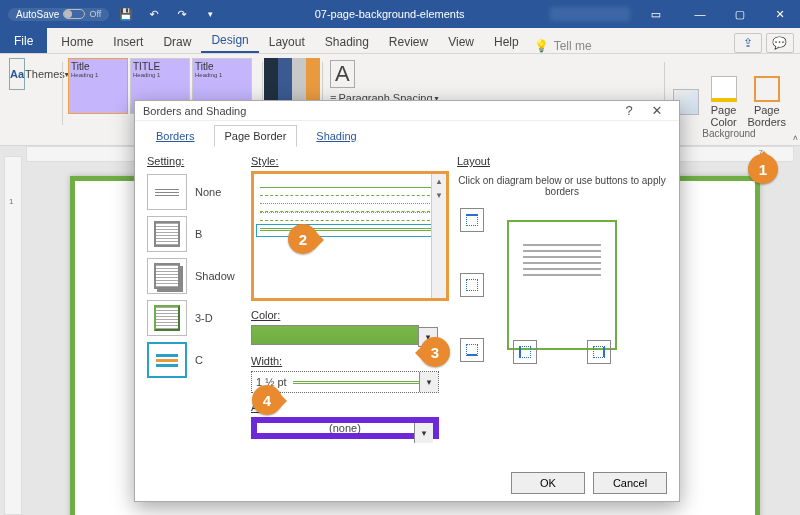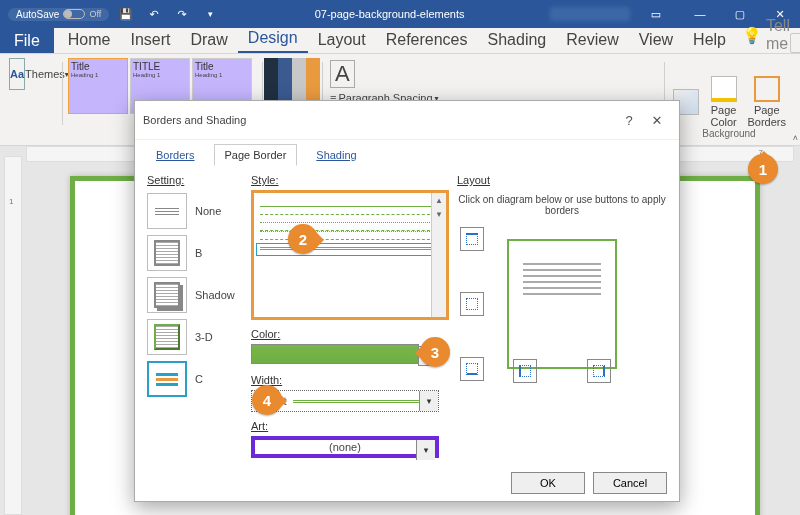--- a/index.html
+++ b/index.html
@@ -11,21 +11,21 @@
 .autosave-pill { background: rgba(255,255,255,0.1); border-radius: 10px; padding: 1px 8px; display: flex; align-items: center; gap: 4px; font-size: 10px;}
 .autosave-pill .toggle { width: 22px; height: 10px; border: 1px solid #bbb; border-radius: 5px; position: relative;}
 .autosave-pill .toggle::after { content:""; width:8px;height:8px;border-radius:50%;background:#bbb;position:absolute;left:0;top:0;}
 .qat-btn { width: 22px; height: 22px; display:flex;align-items:center;justify-content:center; color:#fff; }
 .titlebar .title { flex:1; text-align:center; }
 .titlebar .user-blur { width:80px; height:14px; background:#3d67a6; filter: blur(2px); border-radius:2px; margin-right:6px;}
 .win-btn { width:40px; height:28px; display:flex;align-items:center;justify-content:center; color:#fff;}
 .win-btns { display:flex; margin-left:4px;}
 
 
-.tabrow { height: 26px; background:#f3f2f1; border-bottom:1px solid #d6d6d6; display:flex; align-items:flex-end; font-size:16px; color:#444;}
+.tabrow { height: 26px; background:#f3f2f1; border-bottom:1px solid #d6d6d6; display:flex; align-items:flex-end; font-size:12px; color:#444;}
 .tabrow .file { background:#2b579a; color:#fff; padding:4px 14px; height:25px; display:flex;align-items:center; margin-right:4px;}
 .tab { padding: 4px 10px; cursor:pointer;}
 .tab.active { border-bottom: 2px solid #2b579a; color:#2b579a;}
 .tellme { display:flex; align-items:center; gap:4px; color:#888; margin-left:6px;}
 .tabrow .right-icons { margin-left:auto; display:flex; gap:4px; padding-right:6px;}
 .right-icons .smallbtn { width:28px;height:20px;border:1px solid #c8c8c8;border-radius:2px;display:flex;align-items:center;justify-content:center;color:#2b579a;}
 
 
 .ribbon { height: 92px; background:#f3f2f1; border-bottom:1px solid #d6d6d6; display:flex; padding:4px 6px; font-size:11px; color:#444; position:relative;}
 .rgroup { display:flex; flex-direction:column; align-items:center; justify-content:flex-start; padding:0 6px; position:relative;}
@@ -45,21 +45,21 @@
 .effects-icon{width:18px;height:18px;border:1px solid #aaa;border-radius:50%;}
 
 
 .docarea { position:absolute; top:146px;left:0;right:0;bottom:0; background:#e6e6e6; }
 .docarea .vruler{position:absolute;left:4px;top:10px;width:18px;bottom:0;background:#f5f5f5;border:1px solid #ddd;font-size:8px;color:#777;}
 .docarea .hruler{position:absolute;left:26px;right:6px;top:0;height:16px;background:#f5f5f5;border:1px solid #ddd;}
 .docpage {position:absolute; left:70px; top:30px; right:40px; bottom:-40px; background:#fff; border:5px solid #6fae45; box-shadow:0 0 6px rgba(0,0,0,.2);}
 
 
 .dialog { position:absolute; left:134px; top:100px; width:546px; height:402px; background:#fff; border:1px solid #aaa; box-shadow:0 6px 20px rgba(0,0,0,.35); font-size:11px; color:#444;}
-.dlg-title { height:39px; display:flex;align-items:center;padding:8px 8px; border-bottom:1px solid #eee;}
+.dlg-title { height:20px; display:flex;align-items:center;padding:8px 8px; border-bottom:1px solid #eee;}
 .dlg-title .filler{flex:1}
 .dlg-close,.dlg-help{width:28px;height:20px;display:flex;align-items:center;justify-content:center;color:#555;font-size:13px;}
 .dlg-tabs{display:flex;gap:8px;padding:4px 10px 0;}
 .dtab{padding:4px 10px;border:1px solid transparent;color:#2b579a;text-decoration:underline;cursor:pointer;}
 .dtab.active{border:1px solid #ccc;border-bottom:1px solid #fff;background:#fff;color:#333;text-decoration:none;}
 .dlg-body{padding:8px 12px; display:flex; gap:8px; height:312px;}
 .col{display:flex;flex-direction:column;}
 .dlg-body h6{font-weight:normal;text-decoration:underline;font-size:11px;margin-bottom:4px;color:#333;}
 .setting-item{display:flex;align-items:center;gap:8px;height:42px;}
 .setting-item .ic{width:40px;height:36px;border:1px solid #bdbdbd;display:flex;align-items:center;justify-content:center;background:#fff;}
@@ -72,21 +72,21 @@
 .ic.custom span{width:22px;border-top:3px solid #2aa0c8;margin:1px 0;}
 .style-box{width:198px;height:130px;border:3px solid #ea9a3e;background:#fff;position:relative;padding:6px 2px;overflow:hidden;}
 .style-scroll{position:absolute;right:0;top:0;bottom:0;width:15px;background:#f0f0f0;border-left:1px solid #ccc;}
 .style-scroll .up,.style-scroll .dn{height:14px;display:flex;align-items:center;justify-content:center;color:#666;font-size:9px;}
 .style-line{margin:7px 4px; }
 .color-row{width:168px;height:20px;border:1px solid #888;background:linear-gradient(#7ab648,#6fae45);position:relative;}
 .color-row::after{content:"▾";position:absolute;right:-20px;top:1px;width:18px;height:18px;border:1px solid #888;display:flex;align-items:center;justify-content:center;font-size:9px;color:#333;background:#efefef;}
 .width-row{width:188px;height:22px;border:1px dotted #666;display:flex;align-items:center;padding:0 4px;gap:6px;position:relative;background:#fff;}
 .width-row .wline{flex:1;border-top:3px double #6fae45;height:0;}
 .width-row::after{content:"▾";position:absolute;right:0;top:0;width:18px;height:20px;border-left:1px solid #888;display:flex;align-items:center;justify-content:center;font-size:9px;color:#333;background:#efefef;}
-.art-row{width:188px;height:22px;border:4px solid #6d28d9;display:flex;align-items:center;justify-content:center;position:relative;background:#fff;}
+.art-row{width:188px;height:22px;border:6px solid #6d28d9;display:flex;align-items:center;justify-content:center;position:relative;background:#fff;}
 .art-row::after{content:"▾";position:absolute;right:0;top:0;width:18px;height:20px;border-left:1px solid #888;display:flex;align-items:center;justify-content:center;font-size:9px;color:#333;background:#efefef;}
 .preview-col{flex:1;}
 .preview-col p{font-size:10px;text-align:center;margin:4px 0 8px;}
 .prevgrid{display:grid;grid-template-columns:30px 1fr 30px;grid-template-rows:30px 1fr 30px;width:210px;height:160px;gap:6px;align-items:center;justify-items:center;}
 .edgebtn{width:24px;height:24px;border:1px solid #888;display:flex;align-items:center;justify-content:center;}
 .edgebtn .sq{width:12px;height:12px;border:1px dotted #2a6fc9;}
 .prevpage{grid-column:2;grid-row:1/4;width:110px;height:130px;border:2px solid #6fae45;padding:18px 14px;background:#fff;}
 .prevpage span{display:block;border-top:2px solid #aaa;margin:4px 0;}
 .applyrow label{display:block;margin:6px 0 2px;text-decoration:underline;}
 .apply-sel{width:210px;height:22px;border:1px solid #888;display:flex;align-items:center;padding:0 6px;position:relative;}
@@ -127,21 +127,20 @@
   </div>
 </div>
 
 <div class="tabrow">
   <div class="file">File</div>
   <div class="tab">Home</div>
   <div class="tab">Insert</div>
   <div class="tab">Draw</div>
   <div class="tab active">Design</div>
   <div class="tab">Layout</div>
-  <div class="tab">References</div>
   <div class="tab">Shading</div>
   <div class="tab">Review</div>
   <div class="tab">View</div>
   <div class="tab">Help</div>
   <div class="tellme">
     <span>💡</span>
     <span>Tell me</span>
   </div>
   <div class="right-icons">
     <div class="smallbtn">⇪</div>

